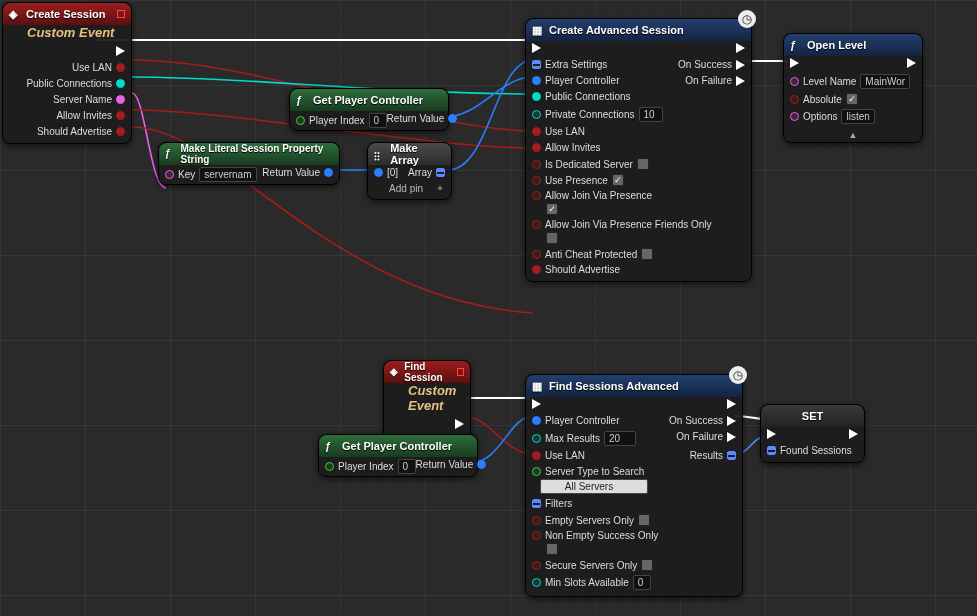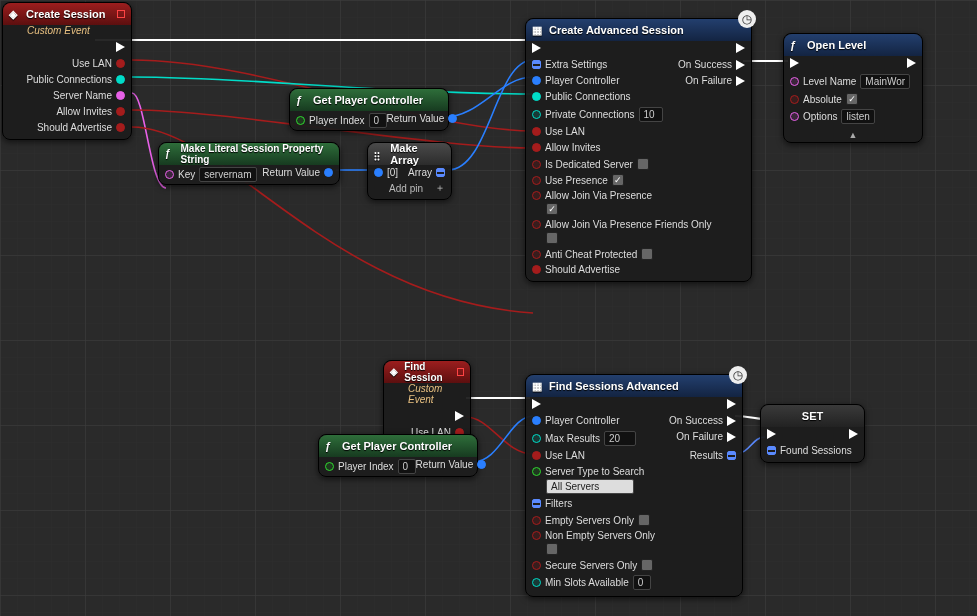--- a/index.html
+++ b/index.html
@@ -37,21 +37,21 @@
     color:#fff;
     font-weight:bold;
     text-shadow: 0 1px 1px #000;
     font-size:11px;
   }
   .t-red { background: linear-gradient(#9c1e1e,#5c0f0f); }
   .t-green { background: linear-gradient(#2e6e3a,#173b20); }
   .t-grey { background: linear-gradient(#4a4a4a,#2c2c2c); }
   .t-blue { background: linear-gradient(#233f6e,#132442); }
   .t-greydk { background: linear-gradient(#3a3a3a,#222); }
-  .subt { font-size:10px; font-style:italic; color:#e8c080; font-weight:normal; margin-left:4px;}
+  .subt { font-size:13px; font-style:italic; color:#e8c080; font-weight:bold; margin-left:4px;}
   .row { display:flex; justify-content:space-between; align-items:flex-start; padding:2px 6px; min-height:16px;}
   .left { display:flex; align-items:center; gap:4px; }
   .right { display:flex; align-items:center; gap:4px; }
   .pin { width:9px; height:9px; border-radius:50%; border:1px solid; display:inline-block; flex-shrink:0;}
   .pin.exec { width:0;height:0;border:none;border-left:9px solid #fff;border-top:5px solid transparent;border-bottom:5px solid transparent;border-radius:0;}
   .pin.red { border-color:#a51c1c; background:rgba(165,28,28,0.2);}
   .pin.red.fill { background:#a51c1c;}
   .pin.teal { border-color:#00dcc8; background:rgba(0,220,200,0.15);}
   .pin.teal.fill { background:#00dcc8;}
   .pin.magenta { border-color:#e861e8; background:rgba(232,97,232,0.15);}
@@ -437,39 +437,39 @@
     <span class="right">
         <span class="lbl">Results</span>
         <span class="pin arr"></span>
       </span>
     </div>
   <div class="row" style="flex-direction:column; align-items:flex-start; gap:2px;">
     <span class="left">
         <span class="pin green"></span>
         <span class="lbl">Server Type to Search</span>
       </span>
-    <select class="inbox" style="width:88px; margin-left:14px;"><option>All Servers</option></select>
+    <select class="inbox" style="width:108px; margin-left:8px;text-align:center;"><option>All Servers</option></select>
   </div>
   <div class="row">
       <span class="left">
         <span class="pin arr"></span>
         <span class="lbl">Filters</span>
       </span>
     </div>
   <div class="row">
       <span class="left">
         <span class="pin red"></span>
         <span class="lbl">Empty Servers Only</span>
         <span class="chk"></span>
       </span>
     </div>
   <div class="row" style="flex-direction:column; align-items:flex-start; gap:2px;">
     <span class="left">
         <span class="pin red"></span>
-        <span class="lbl">Non Empty Servers Only</span>
+        <span class="lbl">Non Empty Success Only</span>
       </span>
     <span class="chk" style="margin-left:14px;"></span>
   </div>
   <div class="row">
       <span class="left">
         <span class="pin red"></span>
         <span class="lbl">Secure Servers Only</span>
         <span class="chk"></span>
       </span>
     </div>

